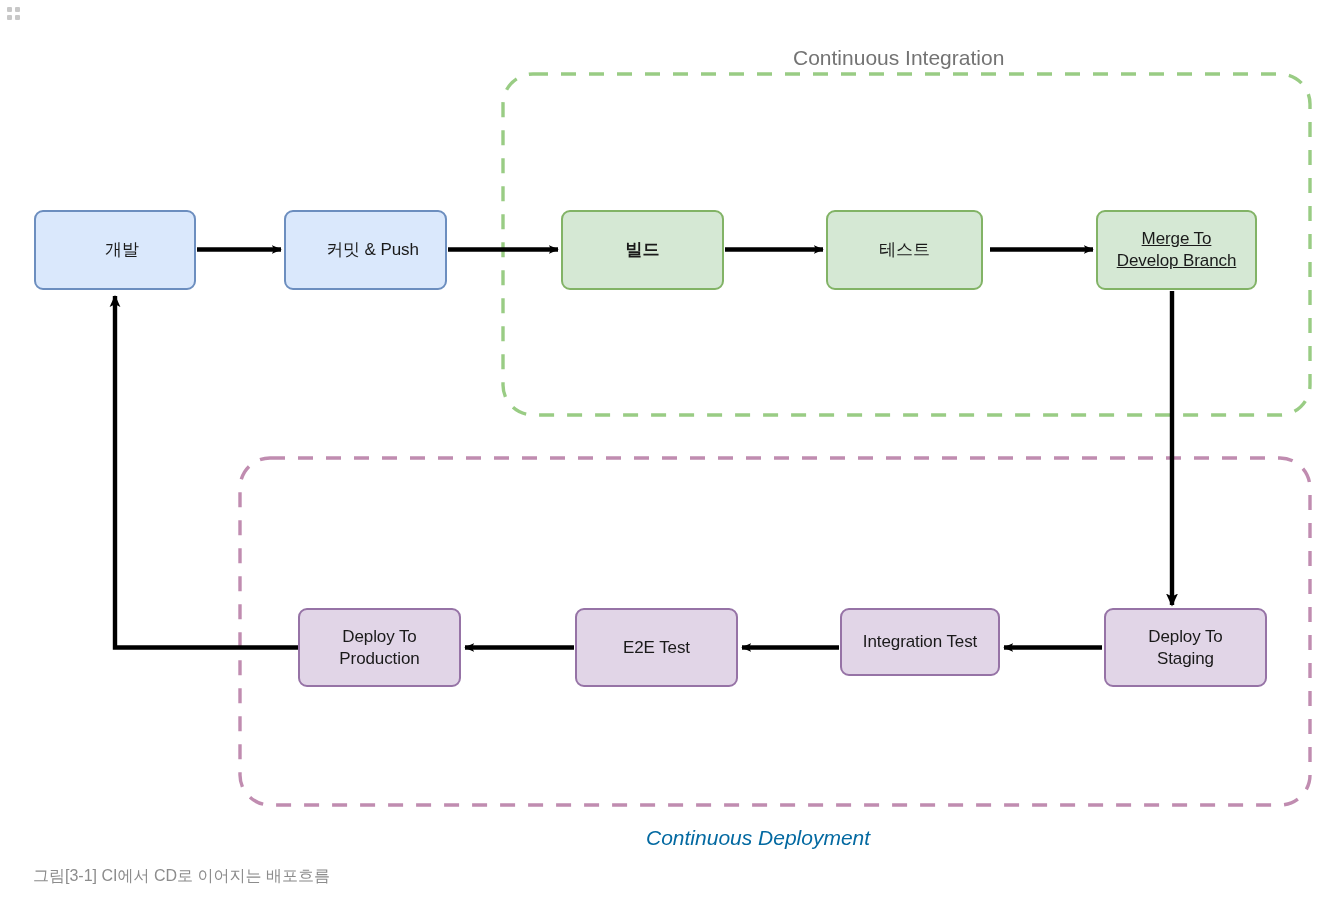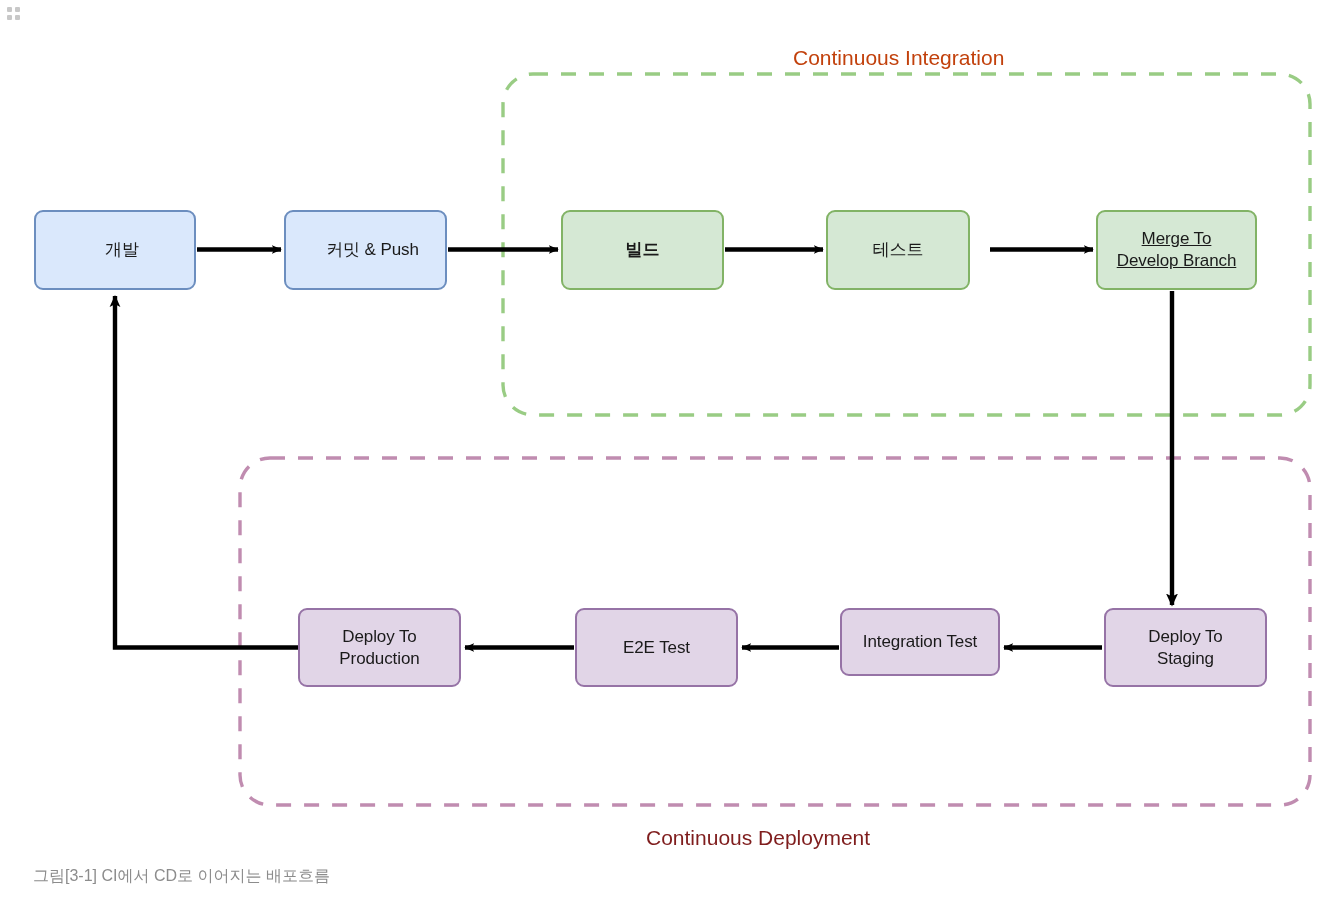--- a/index.html
+++ b/index.html
@@ -68,22 +68,22 @@
   .node.green  { background: #d5e8d4; border-color: #82b366; }
   .node.purple { background: #e1d5e7; border-color: #9673a6; }
   .node span { display: block; }
 
   
   .group-label {
     position: absolute;
     font-size: 21px;
     white-space: nowrap;
   }
-  .group-label.ci { color: #c2410c; }
-  .group-label.cd { color: #7f1d1d; }
+  .group-label.ci { color: #737373; }
+  .group-label.cd { color: #0369a1; font-style: italic; }
 
   
   .caption {
     position: absolute;
     left: 33px;
     top: 866px;
     font-size: 16px;
     color: #8c8c8c;
     white-space: nowrap;
   }
@@ -142,21 +142,21 @@
   </div>
 
   <div class="node blue" style="left:284px; top:210px; width:163px; height:80px;">
     <span>커밋 &amp; Push</span>
   </div>
 
   <div class="node green" style="left:561px; top:210px; width:163px; height:80px;font-weight:bold;">
     <span>빌드</span>
   </div>
 
-  <div class="node green" style="left:826px; top:210px; width:144px; height:80px;align-items:center;">
+  <div class="node green" style="left:826px; top:210px; width:157px; height:80px;align-items:center;">
     <span>테스트</span>
   </div>
 
   <div class="node green" style="left:1096px; top:210px; width:161px; height:80px;text-decoration:underline;">
     <div>
       <span>Merge To</span>
       <span>Develop Branch</span>
     </div>
   </div>
 

